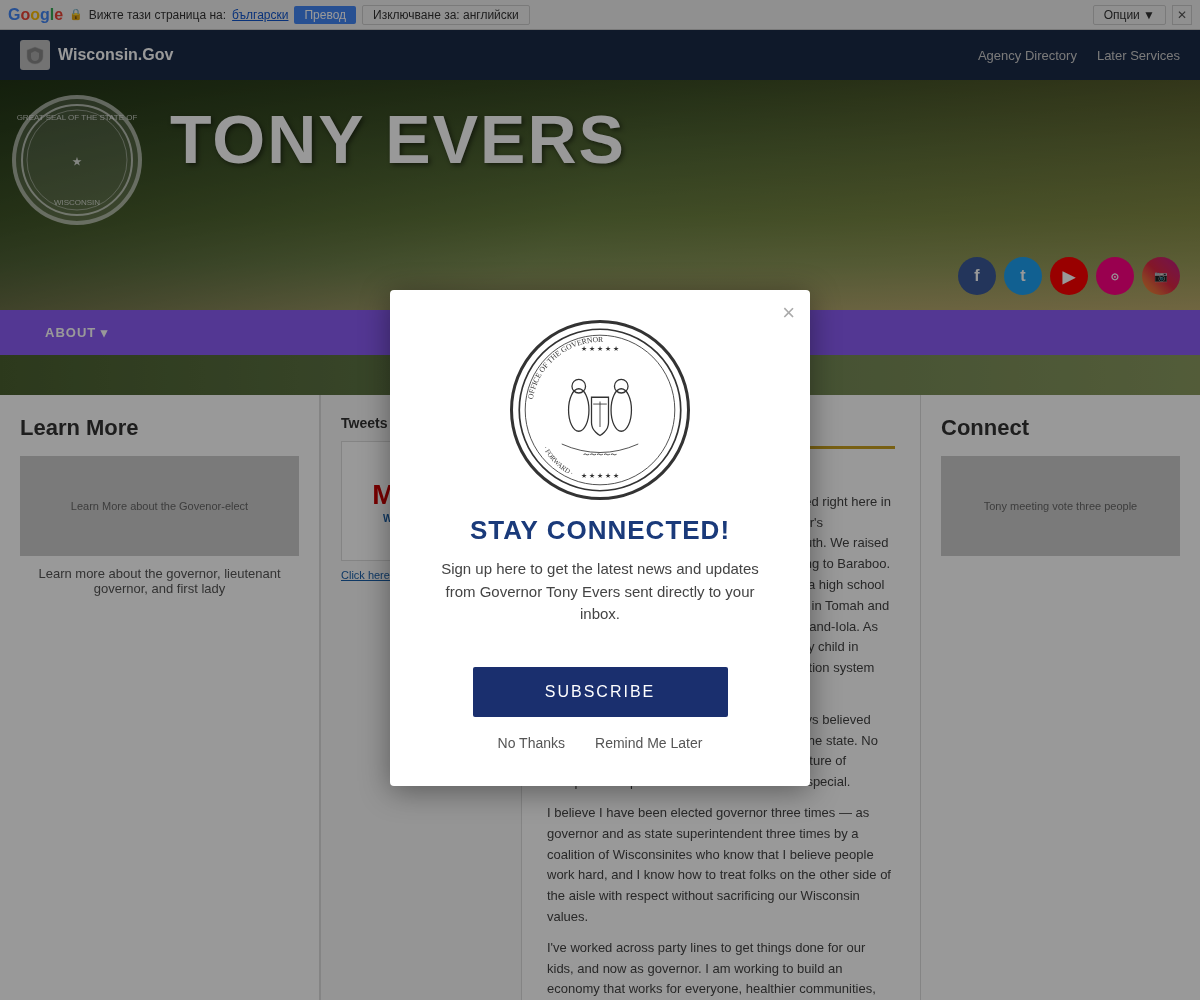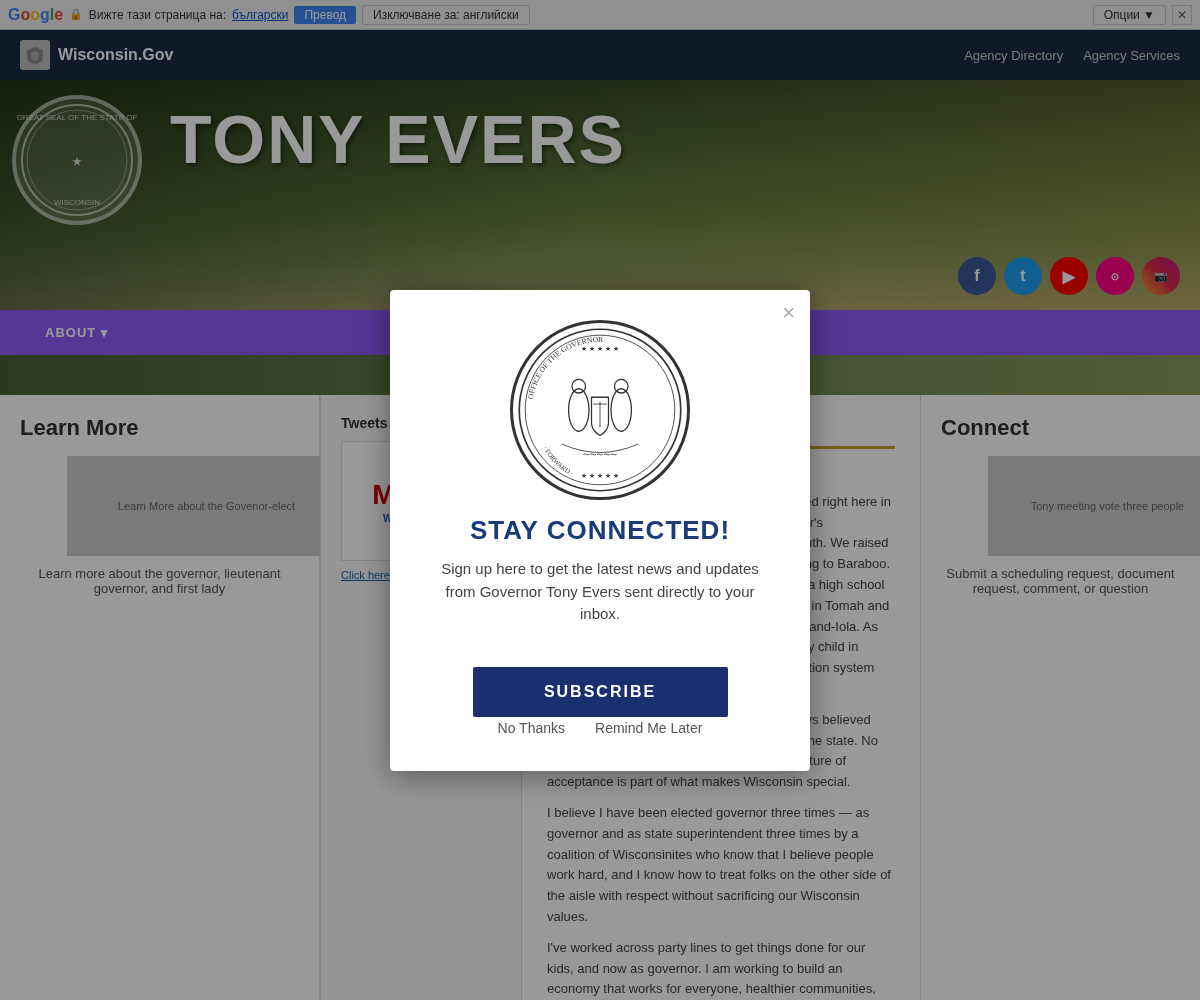--- a/index.html
+++ b/index.html
@@ -186,21 +186,21 @@
       font-weight: bold;
       color: #333;
       margin-bottom: 15px;
     }
     .placeholder-img {
       width: 100%;
       height: 100px;
       background: #ccc;
       margin-bottom: 10px;
       display: flex; align-items: center; justify-content: center;
-      font-size: 11px; color: #666; margin-left: 47px;
+      font-size: 11px; color: #666;
     }
     .content-col p {
       font-size: 13px; color: #555; text-align: center;
     }
     .tweets-section {
       padding: 20px;
       min-width: 220px;
       background: #f9f9f9;
       border-left: 1px solid #ddd;
     }
@@ -289,24 +289,24 @@
       text-align: center;
     }
     .subscribe-btn {
       width: 75%;
       padding: 16px;
       background: #1a2f6e;
       color: white;
       border: none;
       border-radius: 2px;
       font-size: 16px;
-      font-weight: bold;
+      font-weight: normal;
       letter-spacing: 2px;
       cursor: pointer;
-      margin-bottom: 3px;
+      margin-bottom: 18px;
     }
     .modal-links {
       display: flex;
       justify-content: center;
       gap: 30px;
     }
     .modal-links a {
       color: #555;
       text-decoration: none;
       font-size: 14px;
@@ -337,21 +337,21 @@
     <div class="wi-shield">
       <svg width="20" height="20" viewBox="0 0 20 20">
           <path d="M10 2 L18 5 L18 12 C18 16 14 19 10 19 C6 19 2 16 2 12 L2 5 Z" fill="#888" stroke="#aaa" stroke-width="0.5"></path>
           <path d="M10 6 L14 8 L14 12 C14 14.5 12 16 10 16 C8 16 6 14.5 6 12 L6 8 Z" fill="#aaa"></path>
         </svg>
     </div>
     <span>Wisconsin.Gov</span>
   </div>
   <div class="top-nav-links">
     <a href="#">Agency Directory</a>
-    <a href="#">Agency Services</a>
+    <a href="#">Later Services</a>
   </div>
 </div>
 
 <div class="hero">
   <div class="hero-overlay"></div>
   <div class="seal-circle">
     <svg width="120" height="120" viewBox="0 0 120 120">
       <circle cx="60" cy="60" r="55" fill="none" stroke="white" stroke-width="2" opacity="0.6"></circle>
       <circle cx="60" cy="60" r="50" fill="none" stroke="white" stroke-width="1" opacity="0.4"></circle>
       <text x="60" y="20" text-anchor="middle" fill="white" font-size="8" opacity="0.7">GREAT SEAL OF THE STATE OF</text>
@@ -405,21 +405,20 @@
     <p style="font-size:13px; color:#444; line-height:1.6; margin-bottom:10px;">I'm not one for partisan politics, and I've always believed that the best schools in communities around the state. No matter where the kids are in our state, this culture of acceptance is part of what makes Wisconsin special.</p>
     <p style="font-size:13px; color:#444; line-height:1.6; margin-bottom:10px;">I believe I have been elected governor three times — as governor and as state superintendent three times by a coalition of Wisconsinites who know that I believe people work hard, and I know how to treat folks on the other side of the aisle with respect without sacrificing our Wisconsin values.</p>
     <p style="font-size:13px; color:#444; line-height:1.6;">I've worked across party lines to get things done for our kids, and now as governor. I am working to build an economy that works for everyone, healthier communities, support for our kids and our schools, and better  and . I believe that every single person in our state deserves an equal opportunity to get ahead and that we must work together to change the direction of our state for the better.</p>
   </div>
 
   <div class="content-col" style="border-left:1px solid #ddd; max-width:280px;">
     <h2>Connect</h2>
     <div class="placeholder-img">
       <span>Tony meeting vote three people</span>
     </div>
-    <p>Submit a scheduling request, document request, comment, or question</p>
   </div>
 </div>
 
 <div class="dim-overlay"></div>
 
 <div class="modal">
   <button class="modal-close">×</button>
 
   
   <div class="modal-seal">

